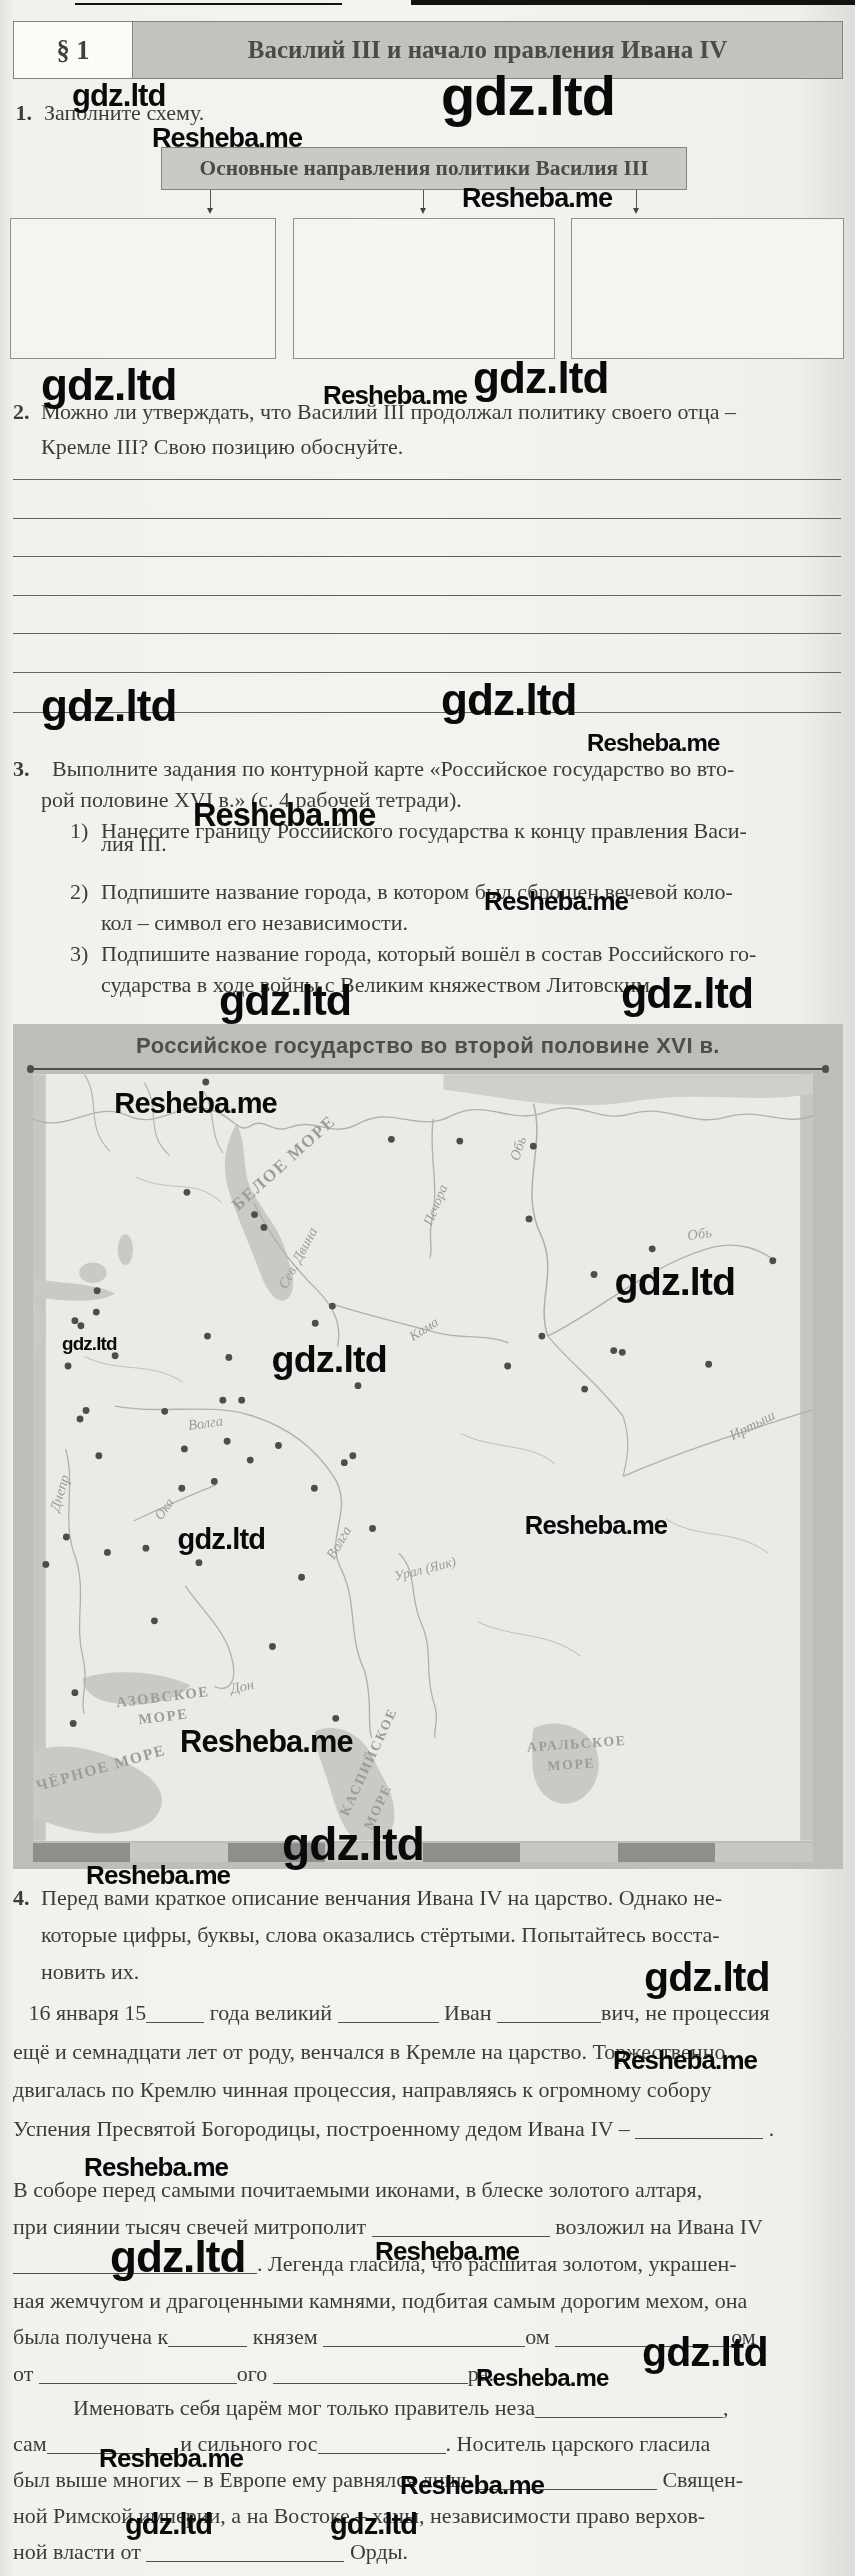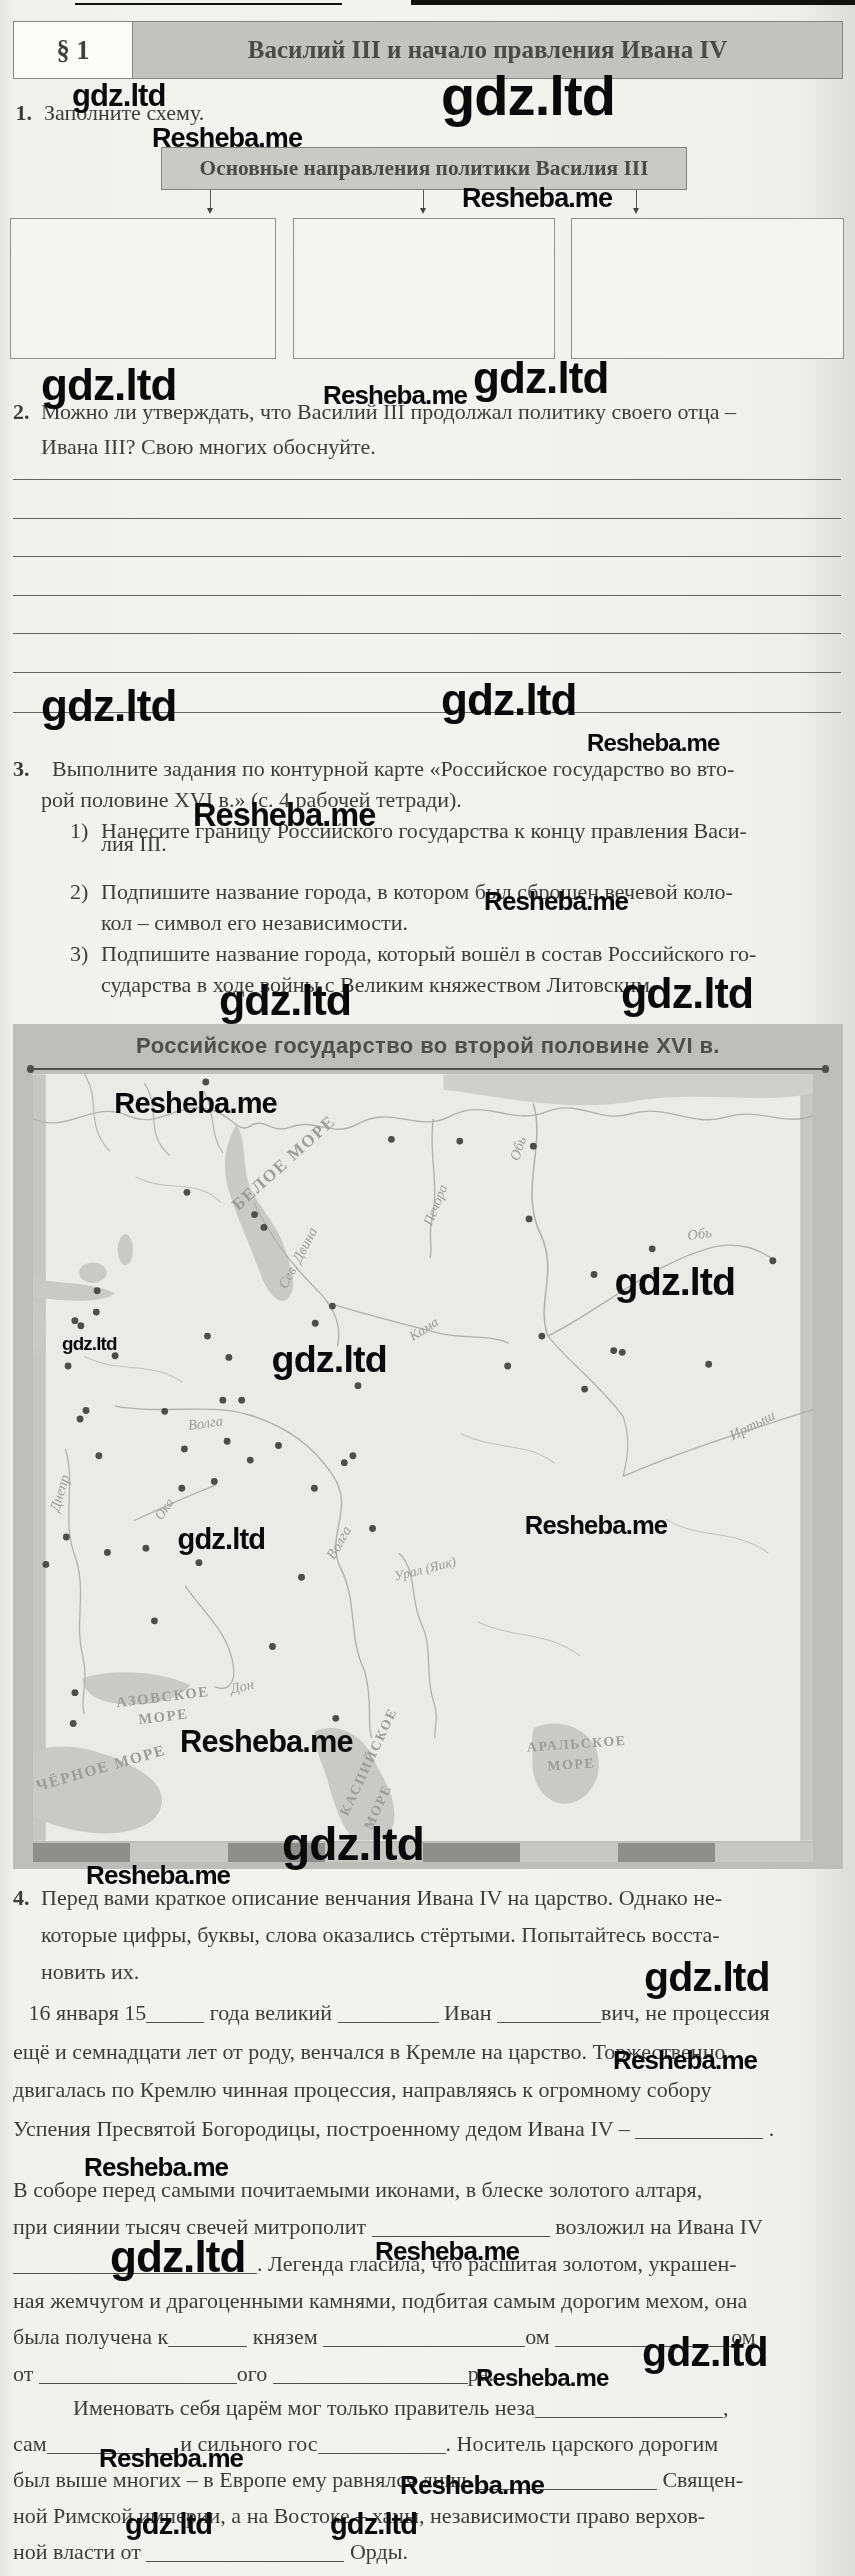--- a/index.html
+++ b/index.html
@@ -63,21 +63,21 @@
   <div class="arrow" style="left:423px;"></div>
   <div class="arrow" style="left:636px;"></div>
   <div id="scheme-boxes">
       <div class="scheme-box" style="left: 10.3px; width: 264px;"></div>
       <div class="scheme-box" style="left: 293px; width: 260px;"></div>
       <div class="scheme-box" style="left: 571px; width: 271px;"></div>
     </div>
 
   <div class="t b" style="left:13px;top:400px;">2.</div>
   <div class="t" style="left:41px;top:400px;">Можно ли утверждать, что Василий III продолжал политику своего отца –</div>
-  <div class="t" style="left:41px;top:435px;">Ивана III? Свою многих обоснуйте.</div>
+  <div class="t" style="left:41px;top:435px;">Кремле III? Свою позицию обоснуйте.</div>
   <div id="answer-lines">
       <div class="ansline" style="top: 479px;"></div>
       <div class="ansline" style="top: 518px;"></div>
       <div class="ansline" style="top: 556px;"></div>
       <div class="ansline" style="top: 595px;"></div>
       <div class="ansline" style="top: 633px;"></div>
       <div class="ansline" style="top: 672px;"></div>
       <div class="ansline" style="top: 712px;"></div>
     </div>
 
@@ -245,21 +245,21 @@
       <div class="pline" style="top: 2039px;"><span>ещё и семнадцати лет от роду, венчался в Кремле на царство. Торжественно</span></div>
       <div class="pline" style="top: 2077px;"><span>двигалась по Кремлю чинная процессия, направляясь к огромному собору</span></div>
       <div class="pline" style="top: 2116px;"><span>Успения Пресвятой Богородицы, построенному дедом Ивана IV – </span><span class="blank" style="width: 128px;"></span><span> .</span></div>
       <div class="pline" style="top: 2177px;"><span>В соборе перед самыми почитаемыми иконами, в блеске золотого алтаря,</span></div>
       <div class="pline" style="top: 2214px;"><span>при сиянии тысяч свечей митрополит </span><span class="blank" style="width: 178px;"></span><span> возложил на Ивана IV</span></div>
       <div class="pline" style="top: 2251px;"><span class="blank" style="width: 244px;"></span><span>. Легенда гласила, что расшитая золотом, украшен-</span></div>
       <div class="pline" style="top: 2288px;"><span>ная жемчугом и драгоценными камнями, подбитая самым дорогим мехом, она</span></div>
       <div class="pline" style="top: 2324px;"><span>была получена к</span><span class="blank" style="width: 79px;"></span><span> князем </span><span class="blank" style="width: 202px;"></span><span>ом </span><span class="blank" style="width: 176px;"></span><span>ом</span></div>
       <div class="pline" style="top: 2361px;"><span>от </span><span class="blank" style="width: 198px;"></span><span>ого </span><span class="blank" style="width: 195px;"></span><span>ра.</span></div>
       <div class="pline" style="top: 2395px; padding-left: 60px;"><span>Именовать себя царём мог только правитель неза</span><span class="blank" style="width: 188px;"></span><span>,</span></div>
-      <div class="pline" style="top: 2431px;"><span>сам</span><span class="blank" style="width: 128px;"></span><span> и сильного гос</span><span class="blank" style="width: 128px;"></span><span>. Носитель царского дорогим</span></div>
+      <div class="pline" style="top: 2431px;"><span>сам</span><span class="blank" style="width: 128px;"></span><span> и сильного гос</span><span class="blank" style="width: 128px;"></span><span>. Носитель царского гласила</span></div>
       <div class="pline" style="top: 2467px;"><span>был выше многих – в Европе ему равнялся лишь </span><span class="blank" style="width: 180px;"></span><span> Священ-</span></div>
       <div class="pline" style="top: 2503px;"><span>ной Римской империи, а на Востоке – ханы, независимости право верхов-</span></div>
       <div class="pline" style="top: 2539px;"><span>ной власти от </span><span class="blank" style="width: 198px;"></span><span> Орды.</span></div>
     </div>
 
   <div id="wm-layer">
       <div class="wm" style="left: 72px; top: 80px; font-size: 31px;">gdz.ltd</div>
       <div class="wm" style="left: 441px; top: 68px; font-size: 56px;">gdz.ltd</div>
       <div class="wm" style="left: 152px; top: 125px; font-size: 27px;">Resheba.me</div>
       <div class="wm" style="left: 462px; top: 185px; font-size: 27px;">Resheba.me</div>

